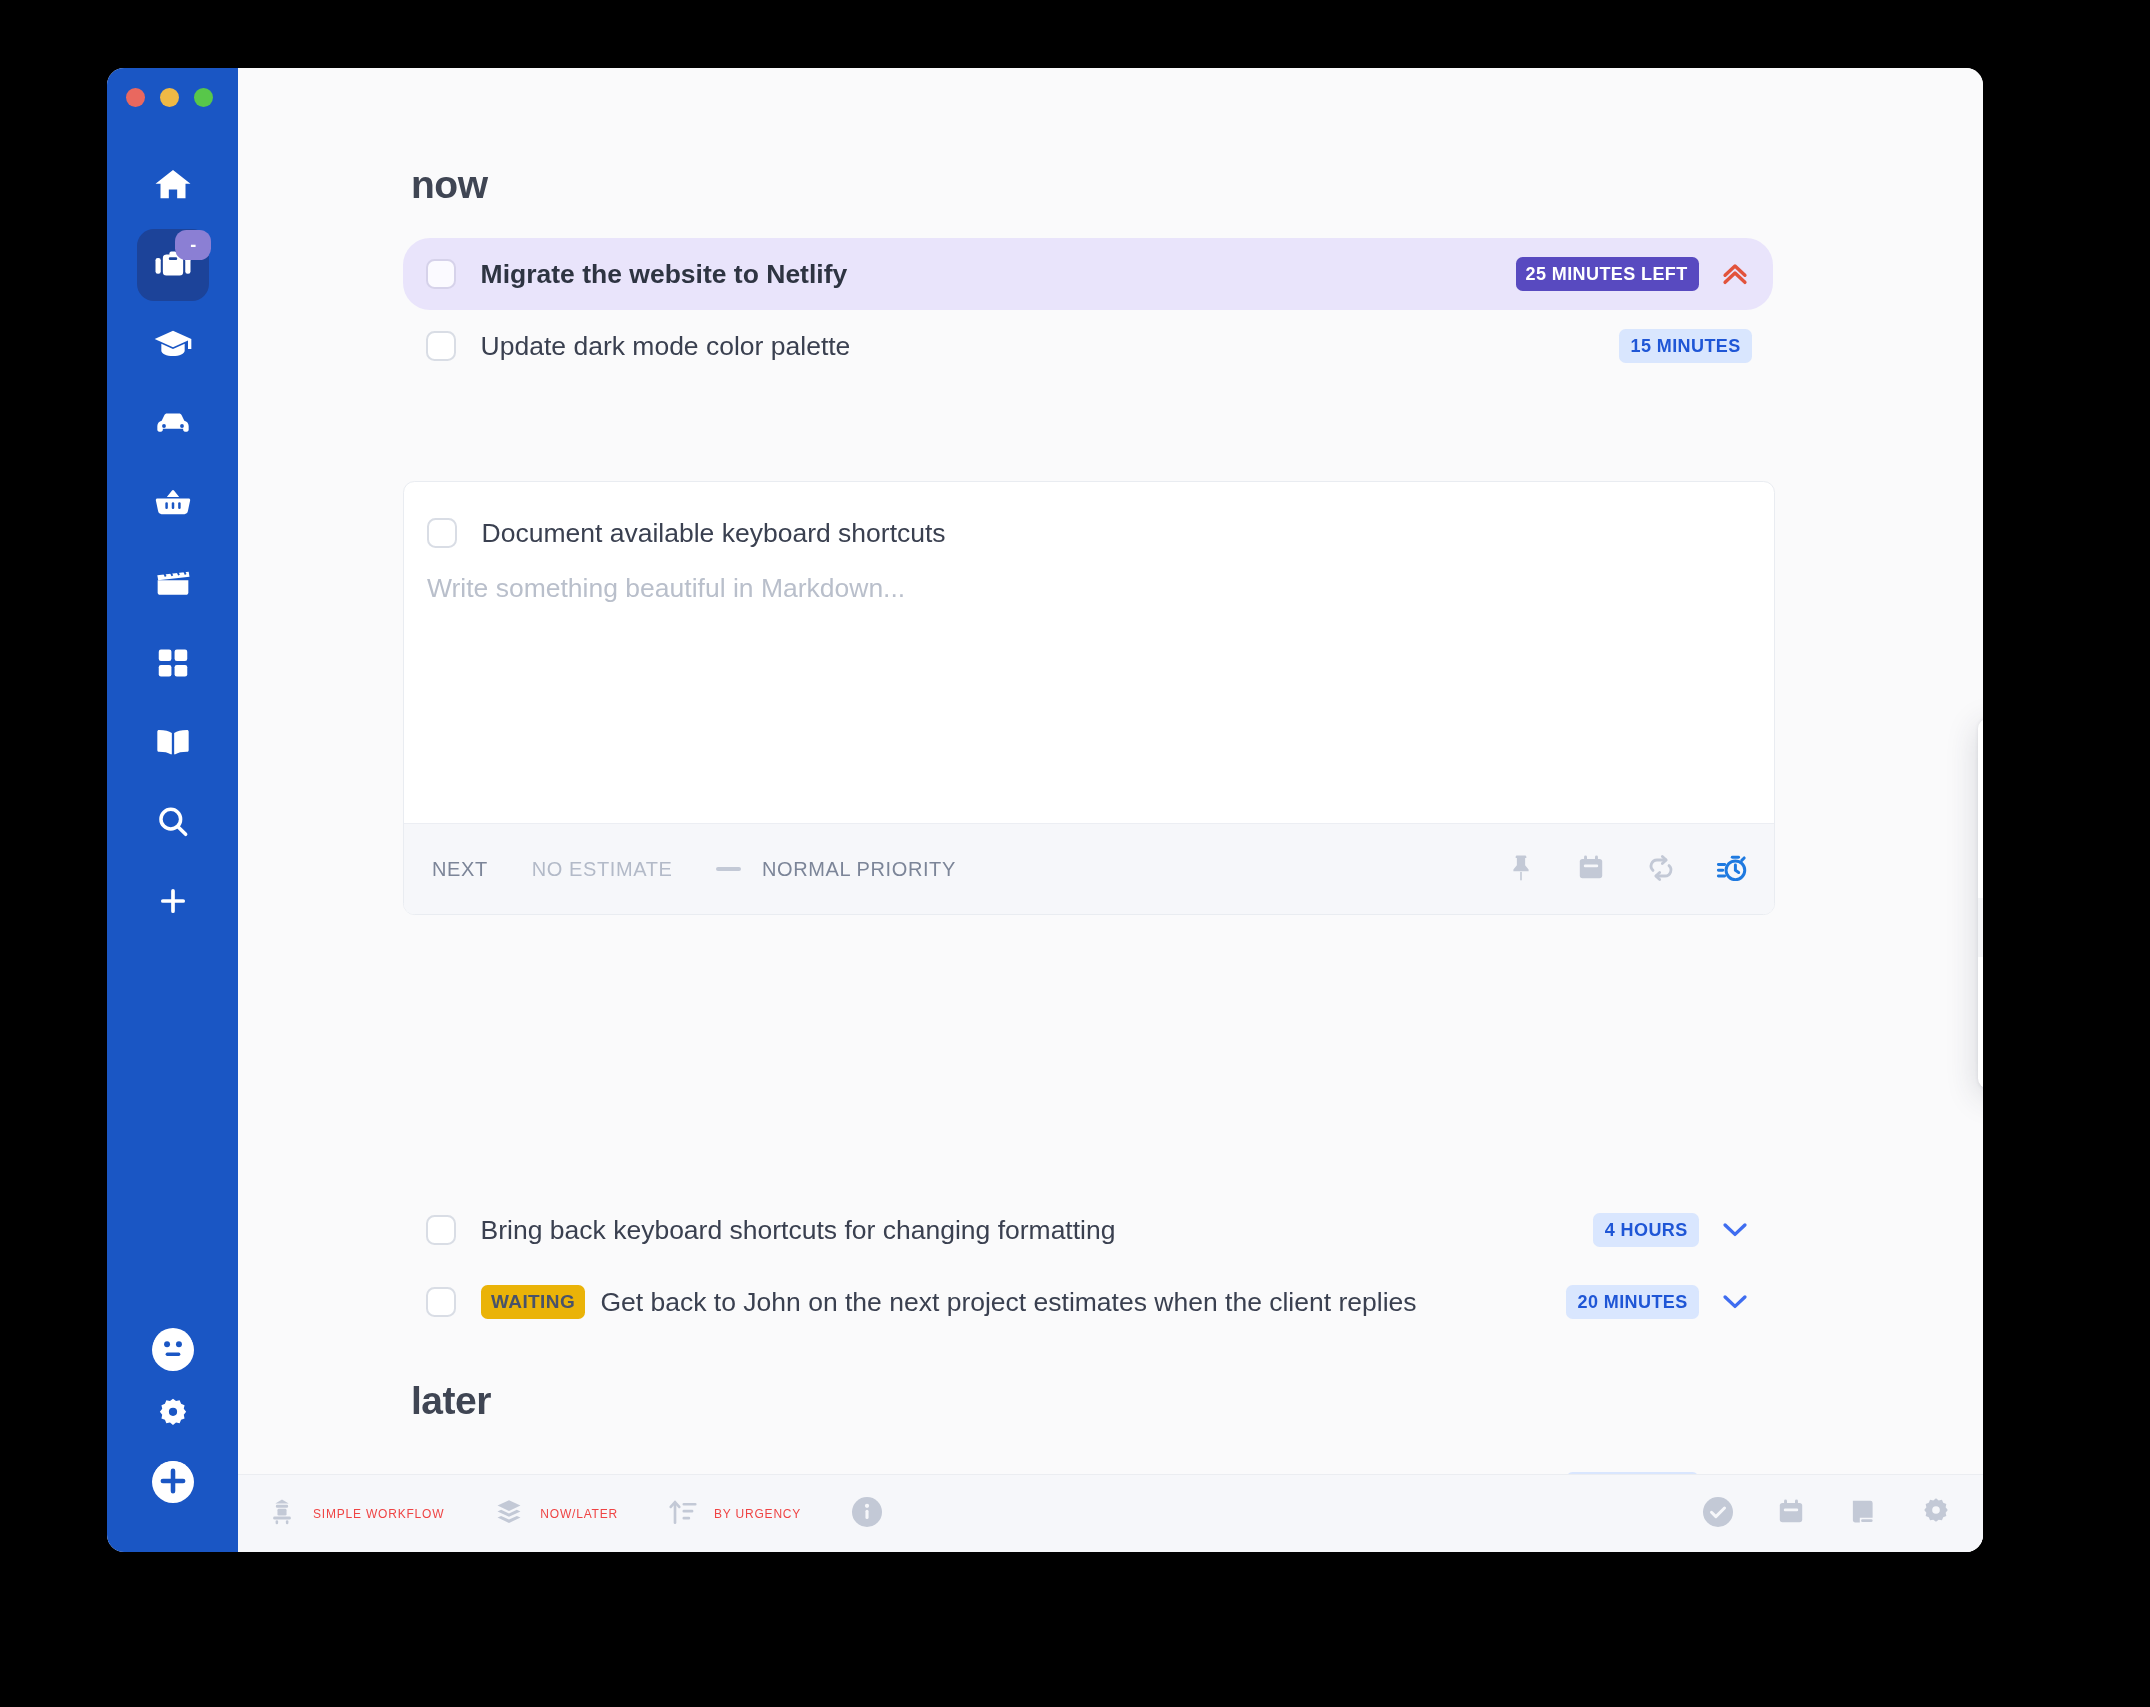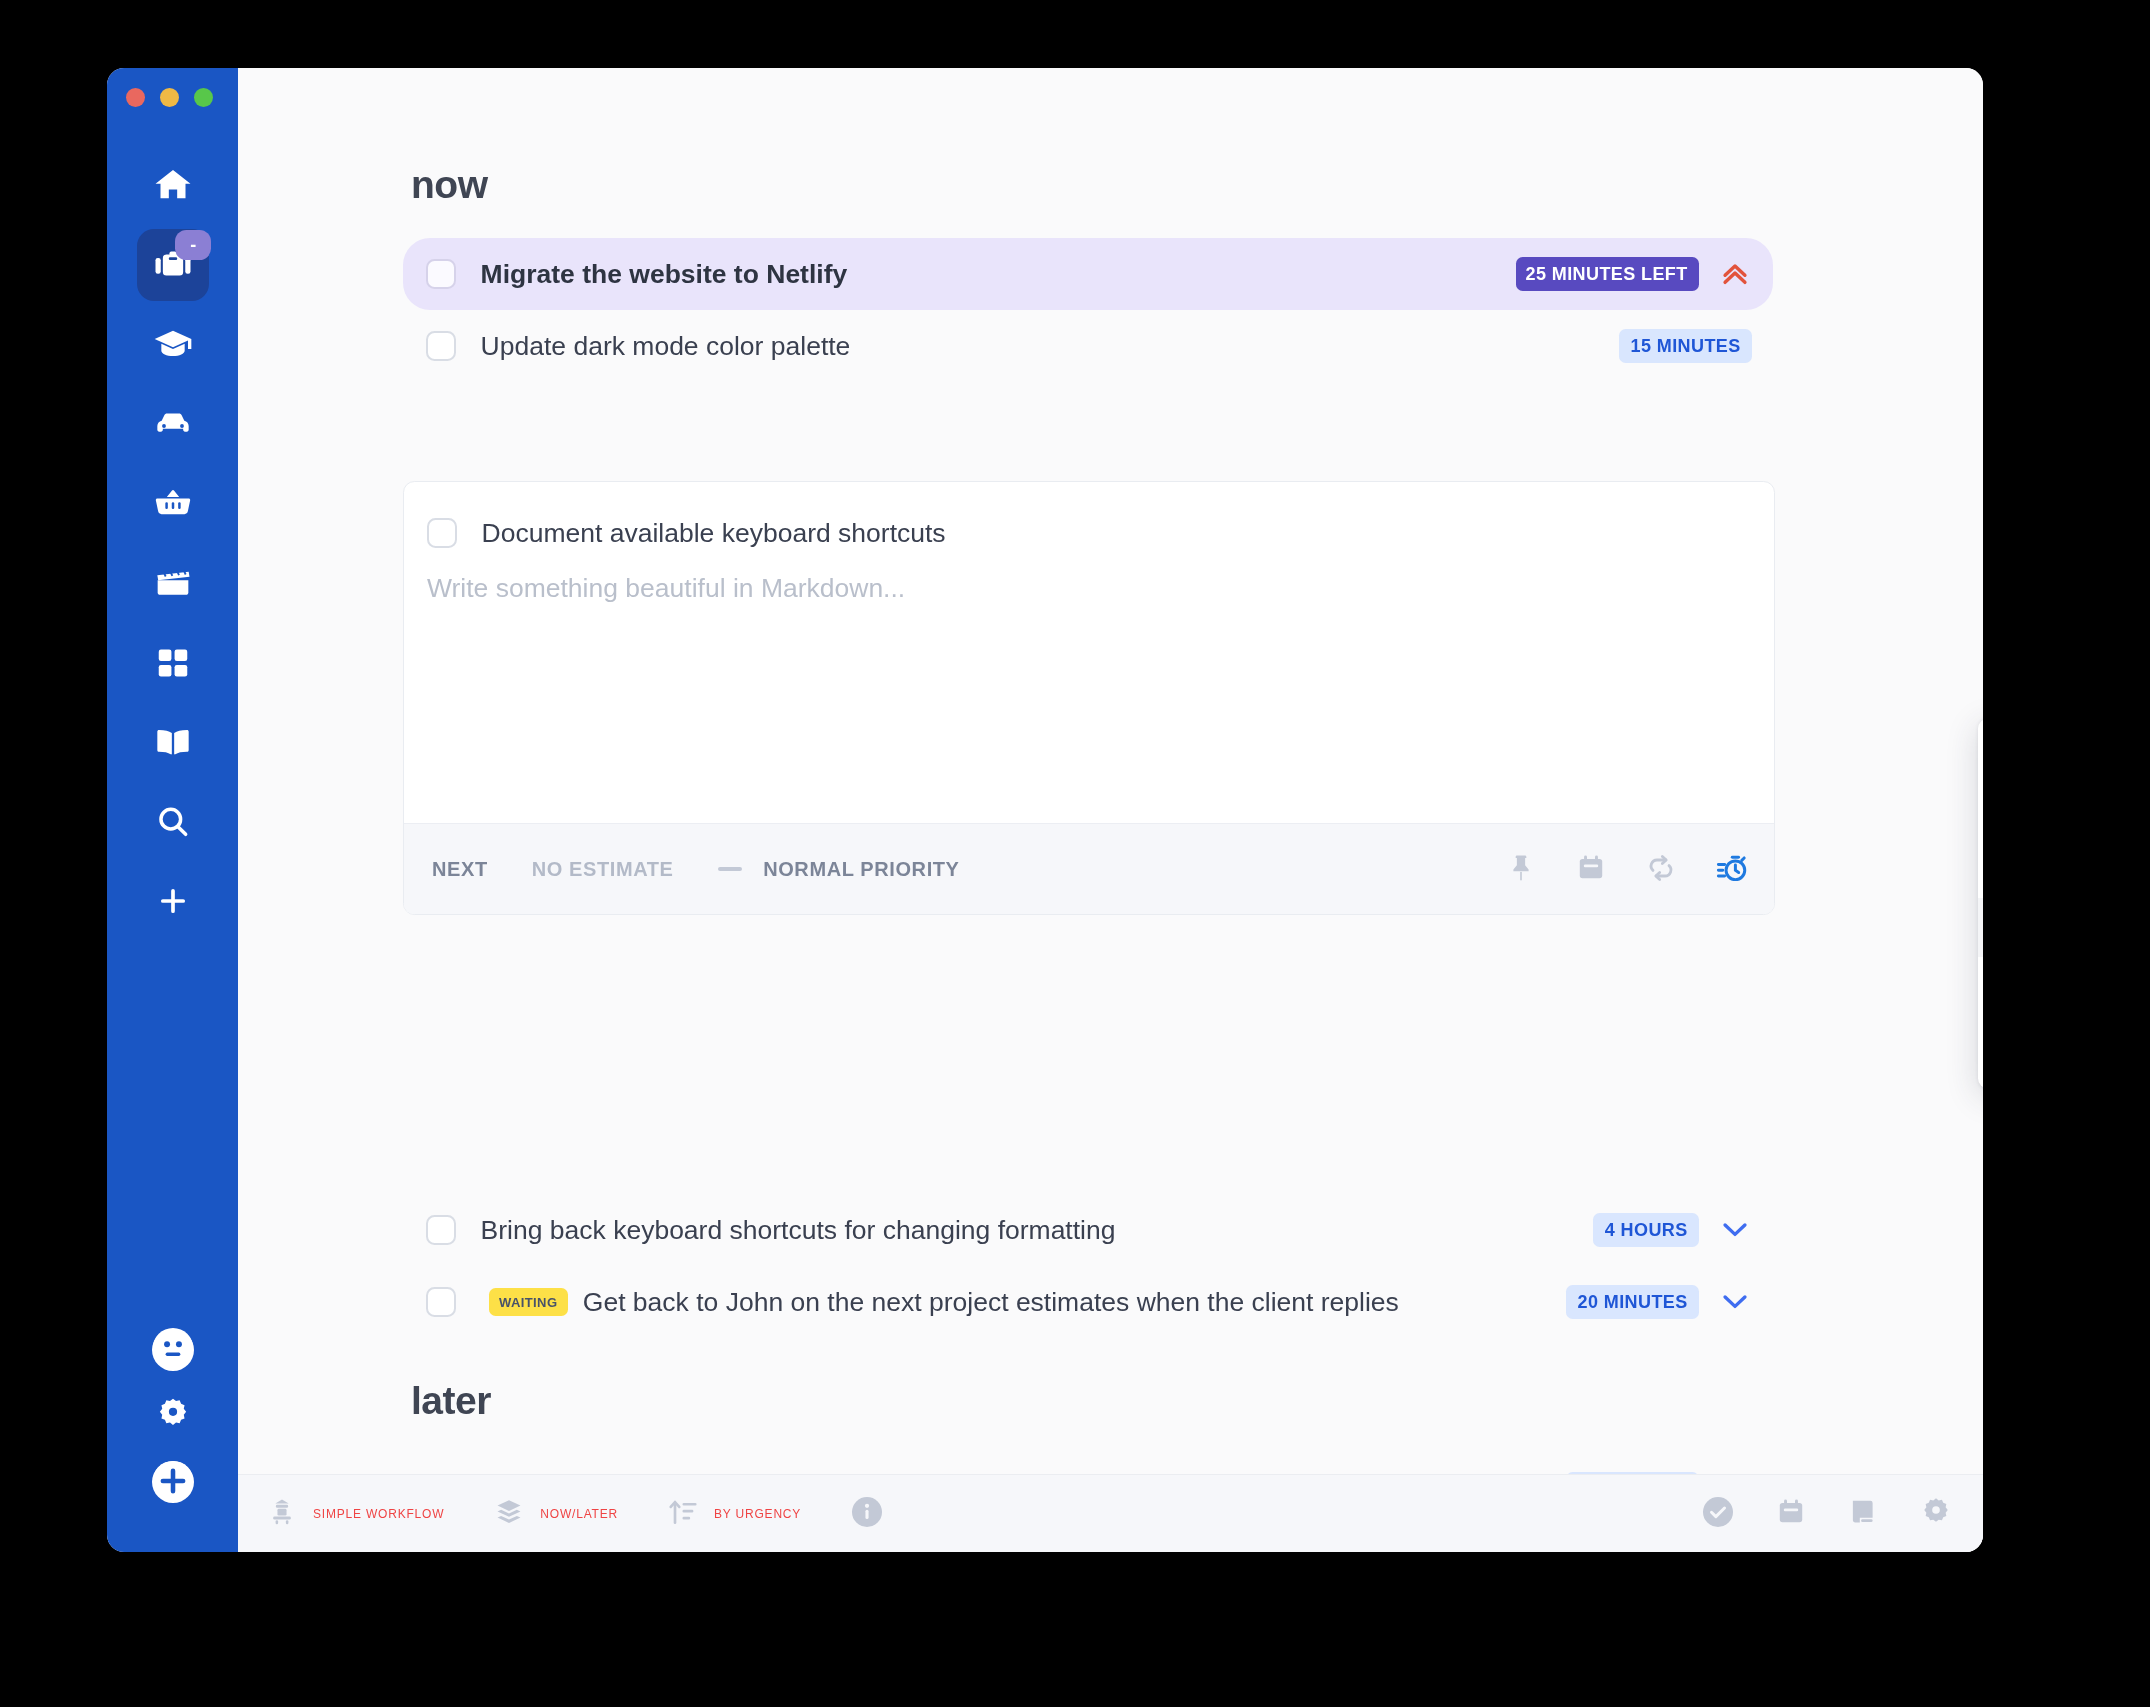--- a/index.html
+++ b/index.html
@@ -128,22 +128,22 @@
     font-size: 18px;
     font-weight: 700;
     letter-spacing: 0.4px;
     border-radius: 6.6px;
     padding: 6.6px 11.4px 5.7px;
     white-space: nowrap;
   }
   .badge.blue { background: #d9e6fe; color: #1f56d6; }
   .badge.purple { background: #584ac0; color: #ffffff; padding-left: 10px; }
   .badge.gray {
-    background: #fde047; color: #48526a;
-    margin-right: 15px; padding: 6.6px 10.4px 5.7px; font-size: 13px; margin-left: 8px;
+    background: #eab308; color: #48526a;
+    margin-right: 15px; padding: 6.6px 10.4px 5.7px; font-size: 19px;
   }
 
   .row-right { display: flex; align-items: center; gap: 19px; }
 
   
   .card {
     margin: 0;
     background: #ffffff;
     border: 1.9px solid #e9ecf1;
     border-radius: 11.4px;
@@ -165,21 +165,21 @@
   }
   .card-foot {
     border-top: 1.9px solid #eceef3;
     background: #f6f7fa;
     height: 91px;
     display: flex; align-items: center;
     padding: 0 24.6px 0 28px;
     border-radius: 0 0 9.5px 9.5px;
   }
   .foot-label {
-    font-size: 20px; font-weight: 700; letter-spacing: 0.6px;
+    font-size: 20px; font-weight: 400; letter-spacing: 0.6px;
     color: #7c8598; margin-right: 44px;
   }
   .foot-label.muted { color: #b3bac8; }
   .foot-dash {
     width: 24.6px; height: 4.7px; background: #c3c9d6; border-radius: 2.8px;
     margin-right: 21px;
   }
   .foot-spacer { flex: 1 1 auto; }
   .foot-icons { display: flex; align-items: center; gap: 38px; }
 

